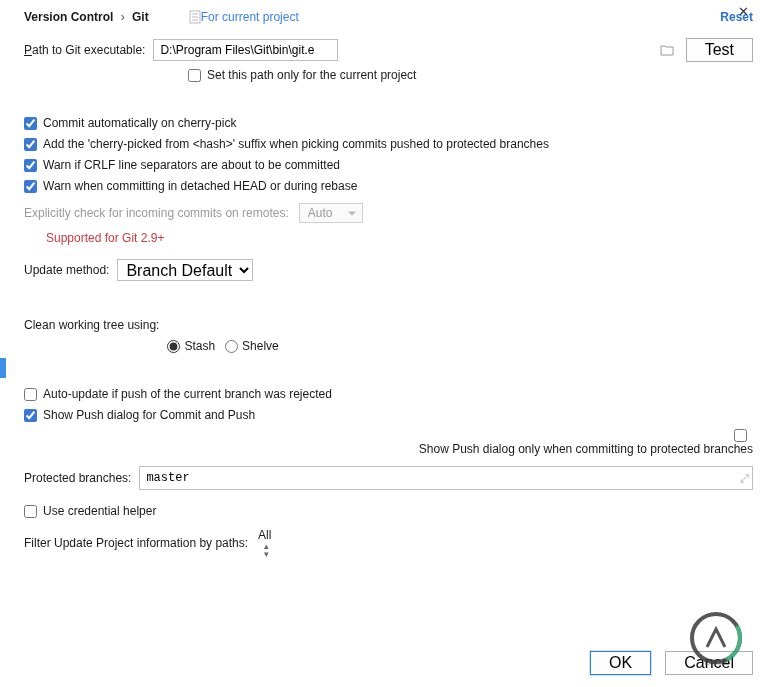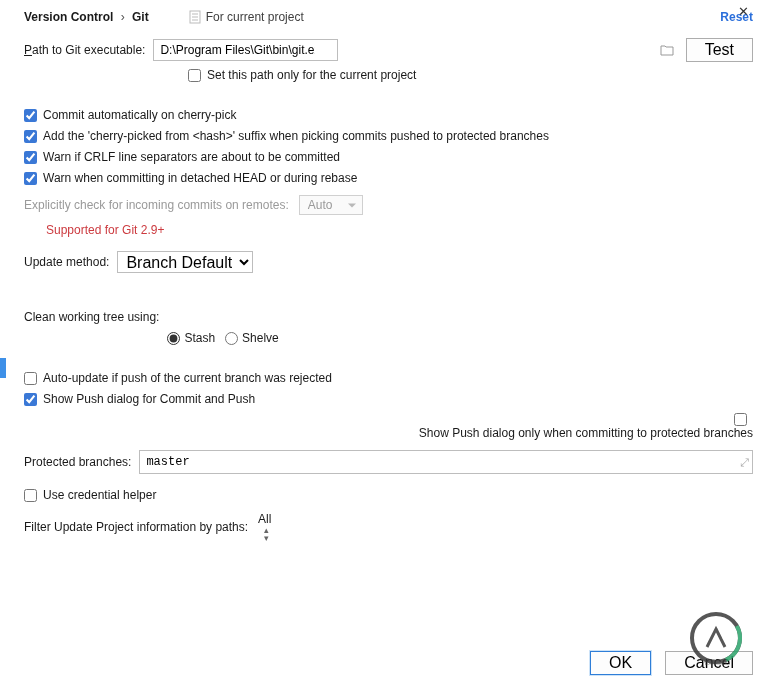--- a/index.html
+++ b/index.html
@@ -20,24 +20,23 @@
   }
   .header {
     display: flex;
     align-items: center;
     padding: 10px 18px 8px 24px;
   }
   .breadcrumb { font-weight: bold; }
   .breadcrumb .chev { font-weight: normal; color: #555; padding: 0 4px; }
   .for-project {
     margin-left: 40px;
-    color: #404040;
+    color: #3b82f6;
     display: flex;
     align-items: center;
-    gap: 5px;
   }
   .doc-icon { width:12px; height:14px; }
   .reset {
     margin-left: auto;
     color: #2b6fdb;
     font-weight: bold;
     cursor: pointer;
   }
   .content { padding: 6px 18px 0 24px; }
   .row { display: flex; align-items: center; margin-bottom: 6px; }
@@ -70,21 +69,21 @@
     cursor: pointer;
     margin-left: 6px;
   }
   .btn.primary { border: 1px solid #2f7ed8; outline: 1px solid #cde3f8; }
   .check-row { display: flex; align-items: flex-end; margin-bottom: 7px; }
   .check-row input[type=checkbox] {
     width: 13px; height: 13px; margin: 0 6px 0 0; accent-color: #3a78d6;
   }
   .indent { margin-left: 164px; }
   .indent-sm { margin-left: 18px; flex-direction: column; }
-  .group { margin-top: 26px; }
+  .group { margin-top: 34px; }
   .disabled-row { color: #9a9a9a; display:flex; align-items:center; margin-bottom:6px; }
   select, .combo {
     height: 22px;
     border: 1px solid #bdbdbd;
     font-family: inherit;
     font-size: 16px;
     padding: 1px 4px;
     background: #fff;
   }
   .combo-disabled {

